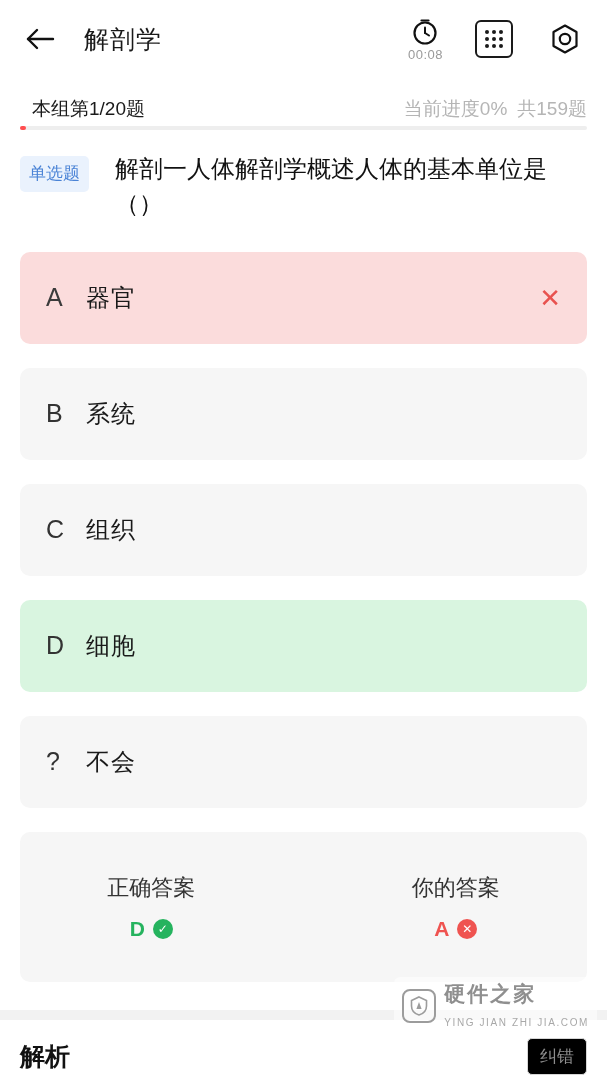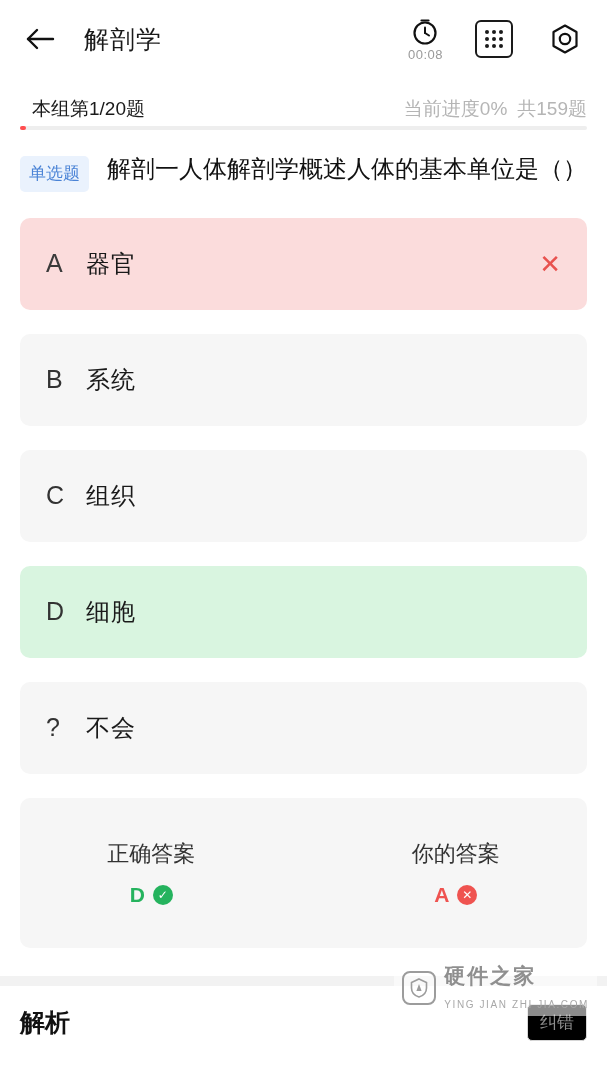--- a/index.html
+++ b/index.html
@@ -107,21 +107,21 @@
     flex-wrap: wrap;
     line-height: 1.5;
   }
   .qtag {
     display: inline-block;
     background: #eaf2fd;
     color: #4a83d6;
     font-size: 17px;
     padding: 5px 9px;
     border-radius: 5px;
-    margin-right: 18px;
+    margin-right: 26px;
     position: relative;
     top: 4px;
     white-space: nowrap;
   }
   .qtext {
     font-size: 24px;
     color: #111;
     line-height: 1.45;
     flex: 1;
     min-width: 0;
@@ -219,21 +219,21 @@
     font-size: 17px;
     padding: 6px 12px;
     cursor: pointer;
     background: #000000;
   }
 
   
   .watermark {
     position: absolute;
     right: 10px;
-    bottom: 64px;
+    bottom: 46px;
     display: flex;
     align-items: center;
     gap: 8px;
     background: rgba(255,255,255,0.55);
     padding: 6px 8px;
     border-radius: 6px;
   }
   .wm-logo {
     width: 34px; height: 34px;
     border: 2px solid #9c9c9c;

